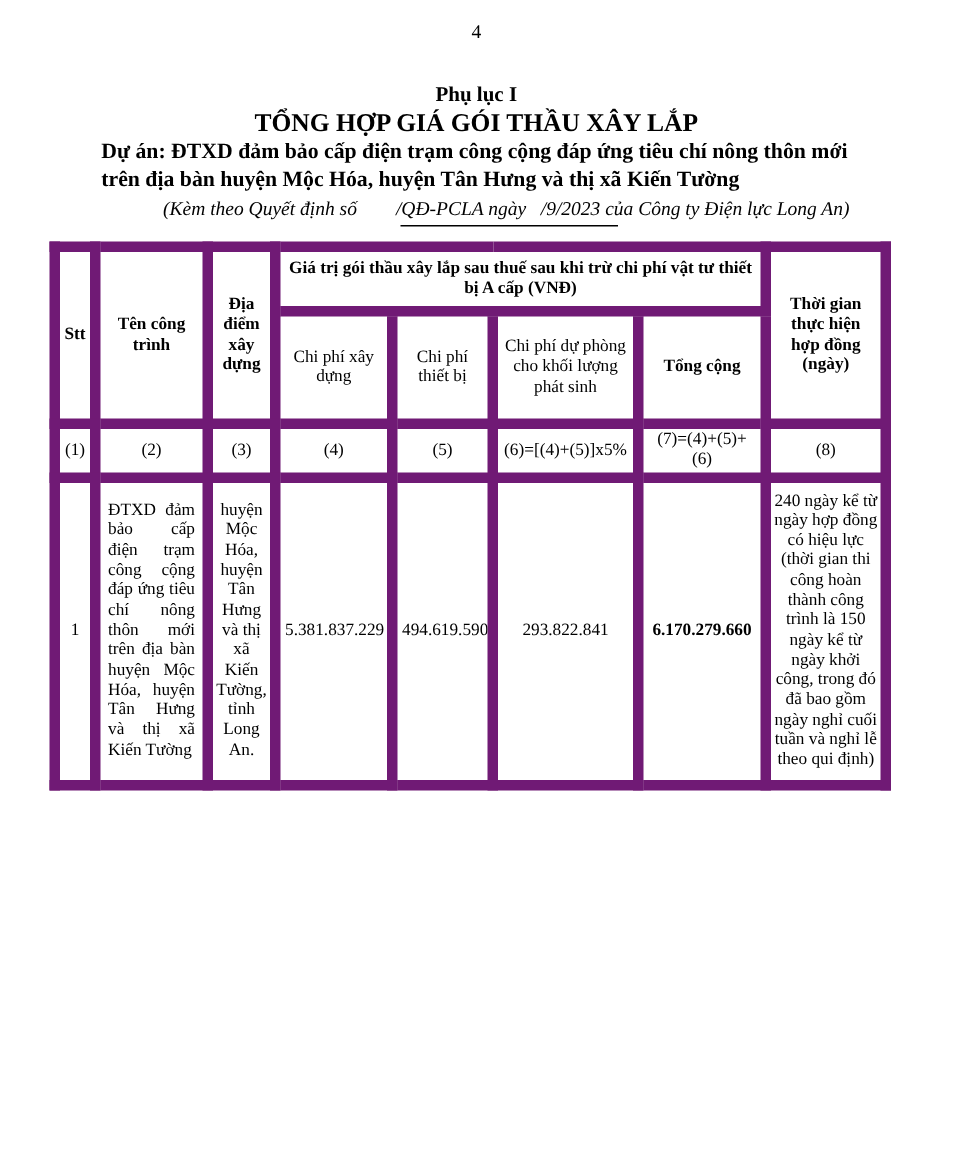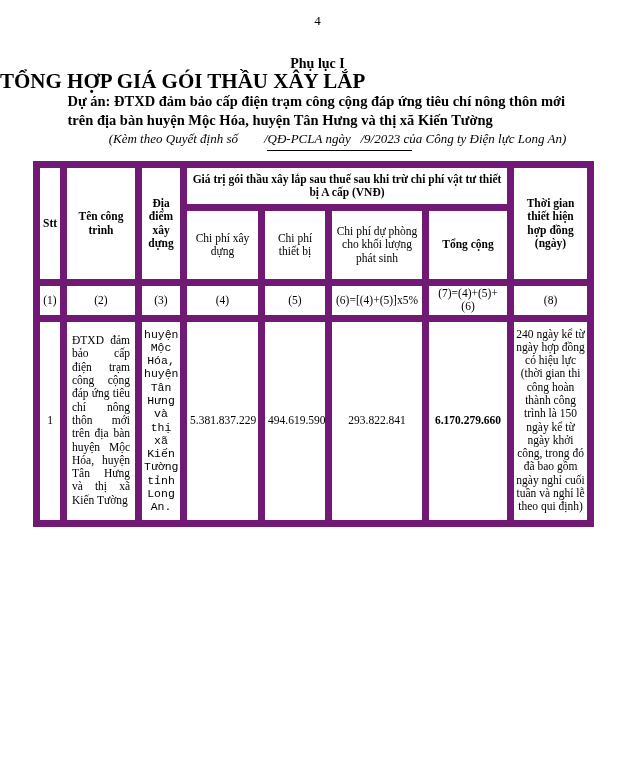--- a/index.html
+++ b/index.html
@@ -23,23 +23,23 @@
     line-height: 16px;
   }
   .appendix {
     margin-top: 26px;
     text-align: center;
     font-weight: bold;
     font-size: 14px;
     line-height: 17px;
   }
   .doc-title {
-    text-align: left;
+    text-align: center;
     font-weight: bold;
-    font-size: 21px;
+    font-size: 17px;
     line-height: 19px;
   }
   .project {
     width: 500px;
     margin: 1px auto 0 auto;
     font-weight: bold;
     font-size: 14.5px;
     line-height: 18.5px;
   }
   .attachment {
@@ -74,21 +74,21 @@
   .doc-table th { font-weight: bold; }
   .doc-table th.normal { font-weight: normal; }
   .r-head1 { height: 43px; }
   .r-head2 { height: 75px; }
   .r-nums  { height: 32px; }
   .r-data  { height: 205px; }
   td.cell-name {
     text-align: justify;
     padding: 0 5px;
   }
-  td.cell-loc { padding: 0 2px; font-family: Liberation Mono, monospace; }
+  td.cell-loc { padding: 0 2px; }
   td.cell-time { padding: 0 2px; }
   td.bold { font-weight: bold; margin-left: 28px; }
 </style>
 </head>
 <body>
 
 <div class="page">
 
   <div class="page-number">4</div>
 
@@ -112,21 +112,21 @@
       <col style="width:97px">
       <col style="width:85px">
       <col style="width:80px">
     </colgroup>
     <thead>
       <tr class="r-head1">
         <th rowspan="2">Stt</th>
         <th rowspan="2">Tên công trình</th>
         <th rowspan="2">Địa điểm xây dựng</th>
         <th colspan="4">Giá trị gói thầu xây lắp sau thuế sau khi trừ chi phí vật tư thiết bị A cấp (VNĐ)</th>
-        <th rowspan="2">Thời gian thiết hiện hợp đồng (ngày)</th>
+        <th rowspan="2">Thời gian thực hiện hợp đồng (ngày)</th>
       </tr>
       <tr class="r-head2">
         <th class="normal">Chi phí xây dựng</th>
         <th class="normal">Chi phí thiết bị</th>
         <th class="normal">Chi phí dự phòng cho khối lượng phát sinh</th>
         <th>Tổng cộng</th>
       </tr>
       <tr class="r-nums">
         <td>(1)</td>
         <td>(2)</td>

